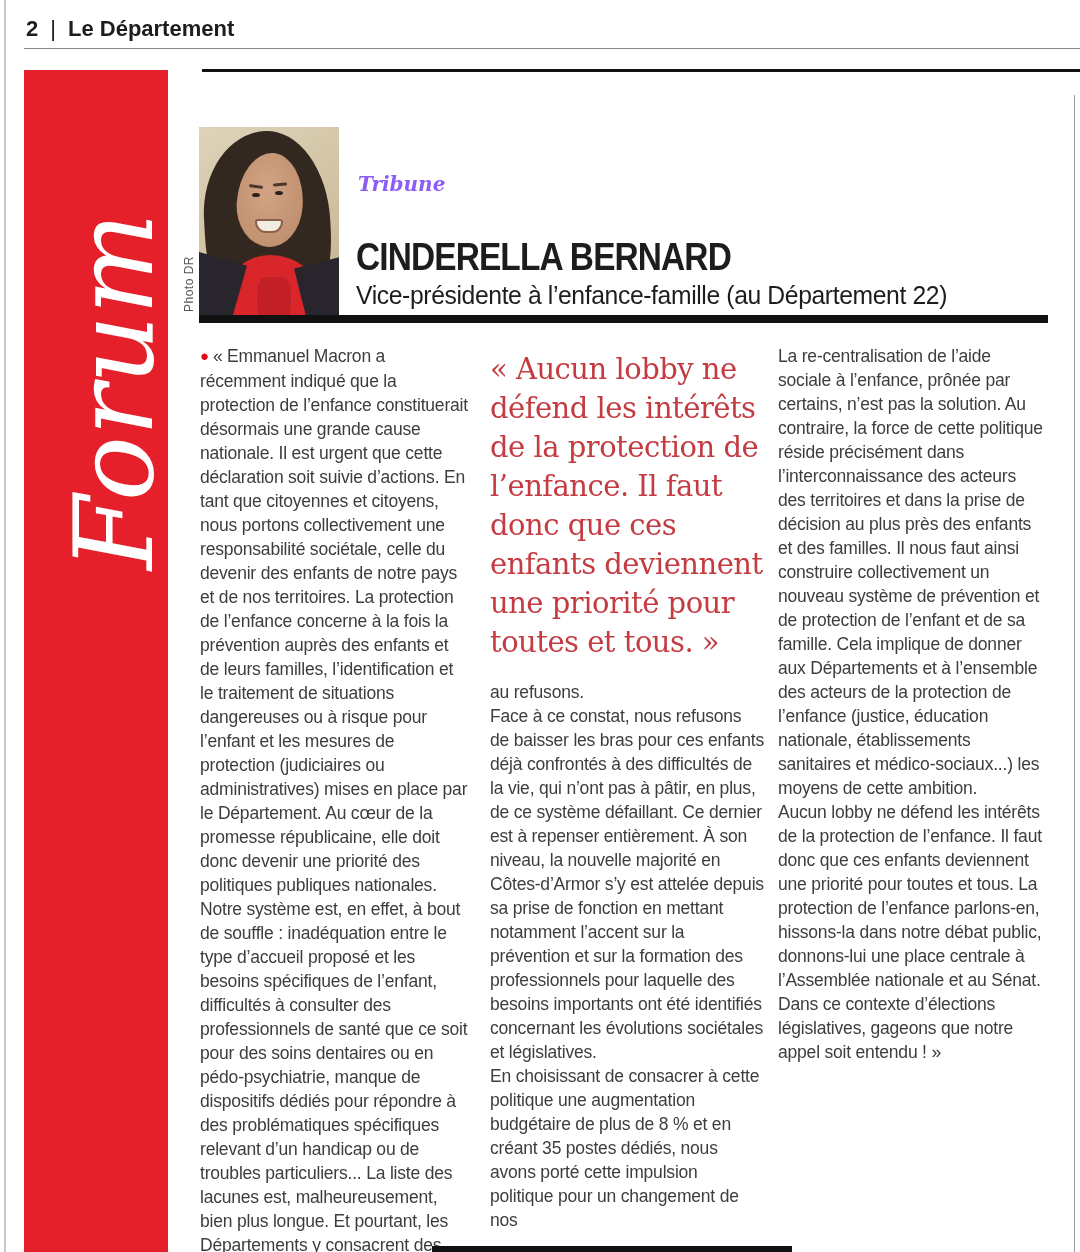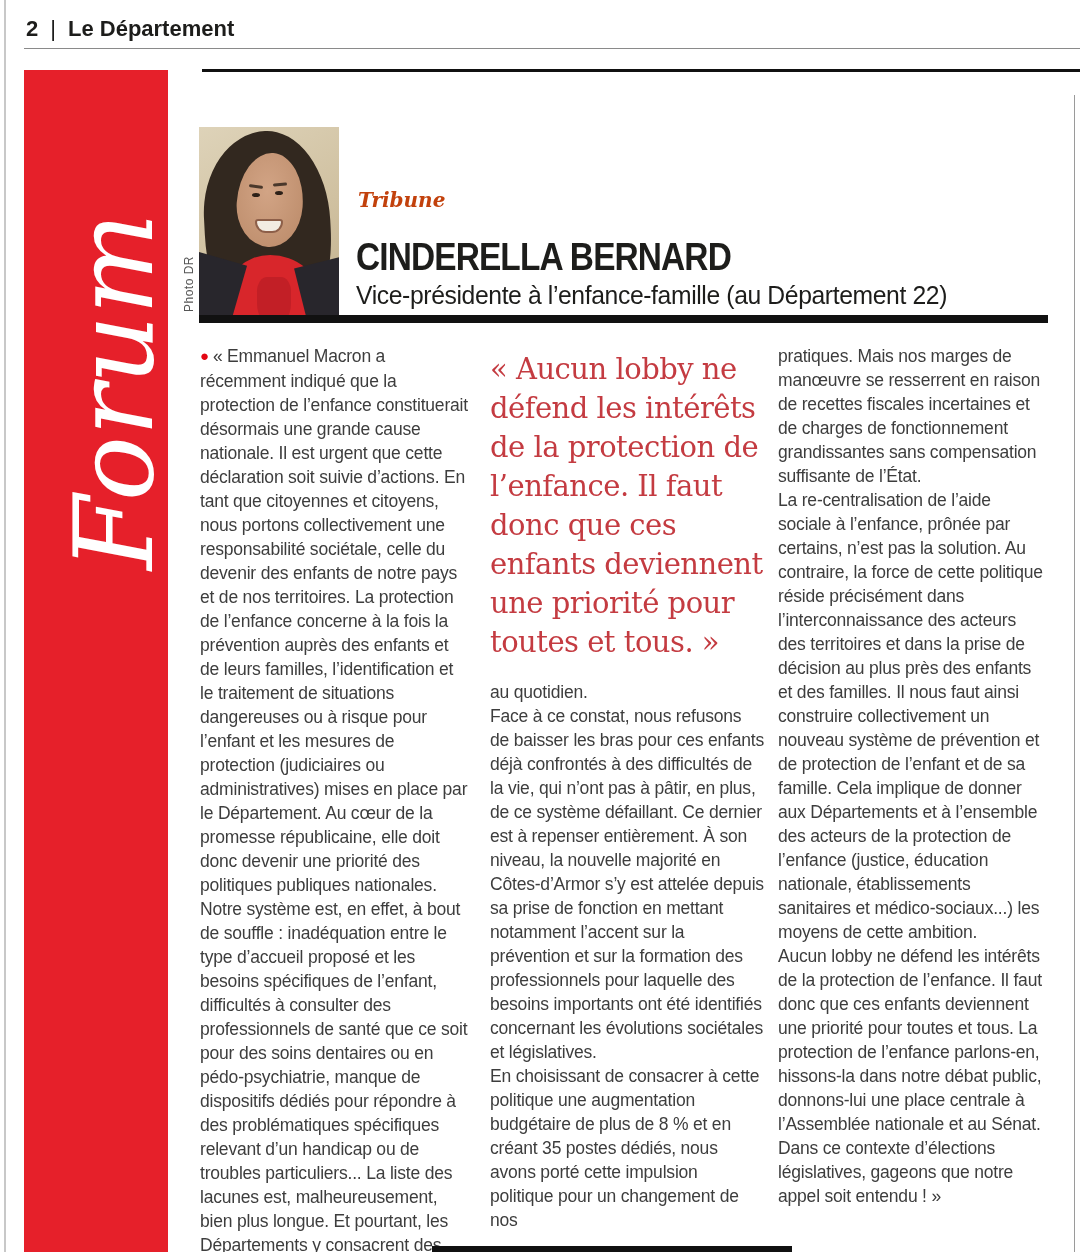--- a/index.html
+++ b/index.html
@@ -49,22 +49,22 @@
   .portrait .jacket-l{position:absolute;left:-14px;top:130px;width:52px;height:80px;
     background:#28262c;transform:rotate(16deg);}
   .portrait .jacket-r{position:absolute;left:104px;top:134px;width:52px;height:80px;
     background:#28262c;transform:rotate(-14deg);}
   .photo-credit{
     left:182px;top:312px;transform:rotate(-90deg);transform-origin:0 0;
     font-size:12px;color:#555555;white-space:nowrap;letter-spacing:0.5px;
   }
 
   
-  .kicker{left:358px;top:188px;font-family:"DejaVu Serif", serif;
-    font-style:italic;font-weight:bold;font-size:20px;color:#c2410c;}
+  .kicker{left:358px;top:172px;font-family:"DejaVu Serif", serif;
+    font-style:italic;font-weight:bold;font-size:20px;color:#8b5cf6;}
   .author-name{left:356px;top:238px;font-weight:bold;font-size:38px;line-height:38px;
     color:#1d1d1b;letter-spacing:-1px;transform:scaleX(0.88);transform-origin:0 0;white-space:nowrap;}
   .author-role{left:356px;top:281px;font-size:26px;line-height:28px;color:#1d1d1b;
     letter-spacing:-0.4px;transform:scaleX(0.95);transform-origin:0 0;white-space:nowrap;}
   .byline-bar{left:199px;top:315px;width:849px;height:8px;background:#111111;}
 
   
   .col{position:absolute;top:344px;font-size:17.5px;line-height:24px;color:#3d3d3d;
     letter-spacing:-0.2px;}
   .col p{margin:0;}
@@ -116,24 +116,23 @@
 <div class="abs author-name">CINDERELLA BERNARD</div>
 <div class="abs author-role">Vice-présidente à l’enfance-famille (au Département 22)</div>
 <div class="abs byline-bar"></div>
 
 <div class="col col-1">
   <p><span class="bullet">●</span><span>« Emmanuel Macron a récemment indiqué que la protection de l’enfance constituerait désormais une grande cause nationale. Il est urgent que cette déclaration soit suivie d’actions. En tant que citoyennes et citoyens, nous portons collectivement une responsabilité sociétale, celle du devenir des enfants de notre pays et de nos territoires. La protection de l’enfance concerne à la fois la prévention auprès des enfants et de leurs familles, l’identification et le traitement de situations dangereuses ou à risque pour l’enfant et les mesures de protection (judiciaires ou administratives) mises en place par le Département. Au cœur de la promesse républicaine, elle doit donc devenir une priorité des politiques publiques nationales. Notre système est, en effet, à bout de souffle : inadéquation entre le type d’accueil proposé et les besoins spécifiques de l’enfant, difficultés à consulter des professionnels de santé que ce soit pour des soins dentaires ou en pédo-psychiatrie, manque de dispositifs dédiés pour répondre à des problématiques spécifiques relevant d’un handicap ou de troubles particuliers... La liste des lacunes est, malheureusement, bien plus longue. Et pourtant, les Départements y consacrent des budgets conséquents et les professionnels sont pleinement investis dans leurs missions</span></p>
 </div>
 
 <div class="col col-2">
   <div class="pull-quote">« Aucun lobby ne défend les intérêts de la protection de l’enfance. Il faut donc que ces enfants deviennent une priorité pour toutes et tous. »</div>
-  <p>au quotidien.</p>
+  <p>au refusons.</p>
   <p>Face à ce constat, nous refusons de baisser les bras pour ces enfants déjà confrontés à des difficultés de la vie, qui n’ont pas à pâtir, en plus, de ce système défaillant. Ce dernier est à repenser entièrement. À son niveau, la nouvelle majorité en Côtes-d’Armor s’y est attelée depuis sa prise de fonction en mettant notamment l’accent sur la prévention et sur la formation des professionnels pour laquelle des besoins importants ont été identifiés concernant les évolutions sociétales et législatives.</p>
   <p>En choisissant de consacrer à cette politique une augmentation budgétaire de plus de 8 % et en créant 35 postes dédiés, nous avons porté cette impulsion politique pour un changement de nos</p>
 </div>
 
 <div class="col col-3">
-  <p>pratiques. Mais nos marges de manœuvre se resserrent en raison de recettes fiscales incertaines et de charges de fonctionnement grandissantes sans compensation suffisante de l’État.</p>
   <p>La re-centralisation de l’aide sociale à l’enfance, prônée par certains, n’est pas la solution. Au contraire, la force de cette politique réside précisément dans l’interconnaissance des acteurs des territoires et dans la prise de décision au plus près des enfants et des familles. Il nous faut ainsi construire collectivement un nouveau système de prévention et de protection de l’enfant et de sa famille. Cela implique de donner aux Départements et à l’ensemble des acteurs de la protection de l’enfance (justice, éducation nationale, établissements sanitaires et médico-sociaux...) les moyens de cette ambition.</p>
   <p>Aucun lobby ne défend les intérêts de la protection de l’enfance. Il faut donc que ces enfants deviennent une priorité pour toutes et tous. La protection de l’enfance parlons-en, hissons-la dans notre débat public, donnons-lui une place centrale à l’Assemblée nationale et au Sénat. Dans ce contexte d’élections législatives, gageons que notre appel soit entendu ! »</p>
 </div>
 
 <div class="abs bottom-rule"></div>
 
 </body></html>

